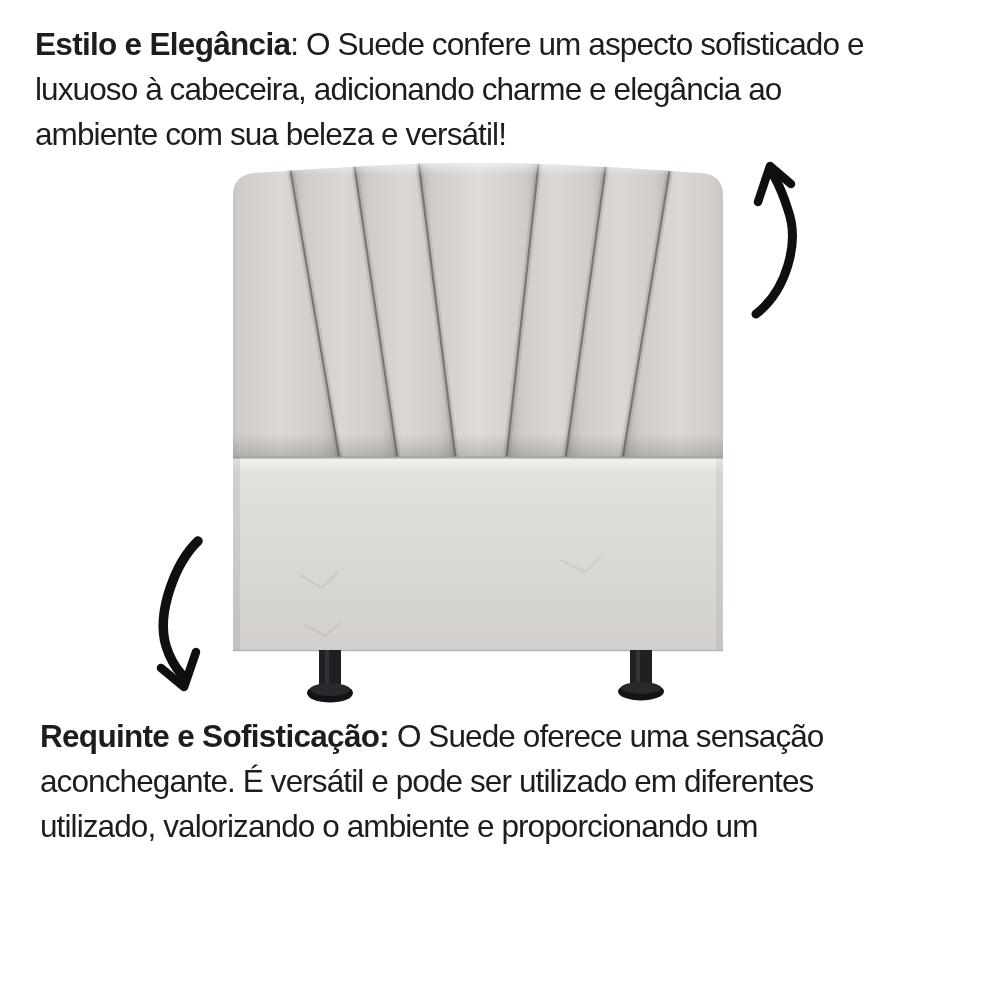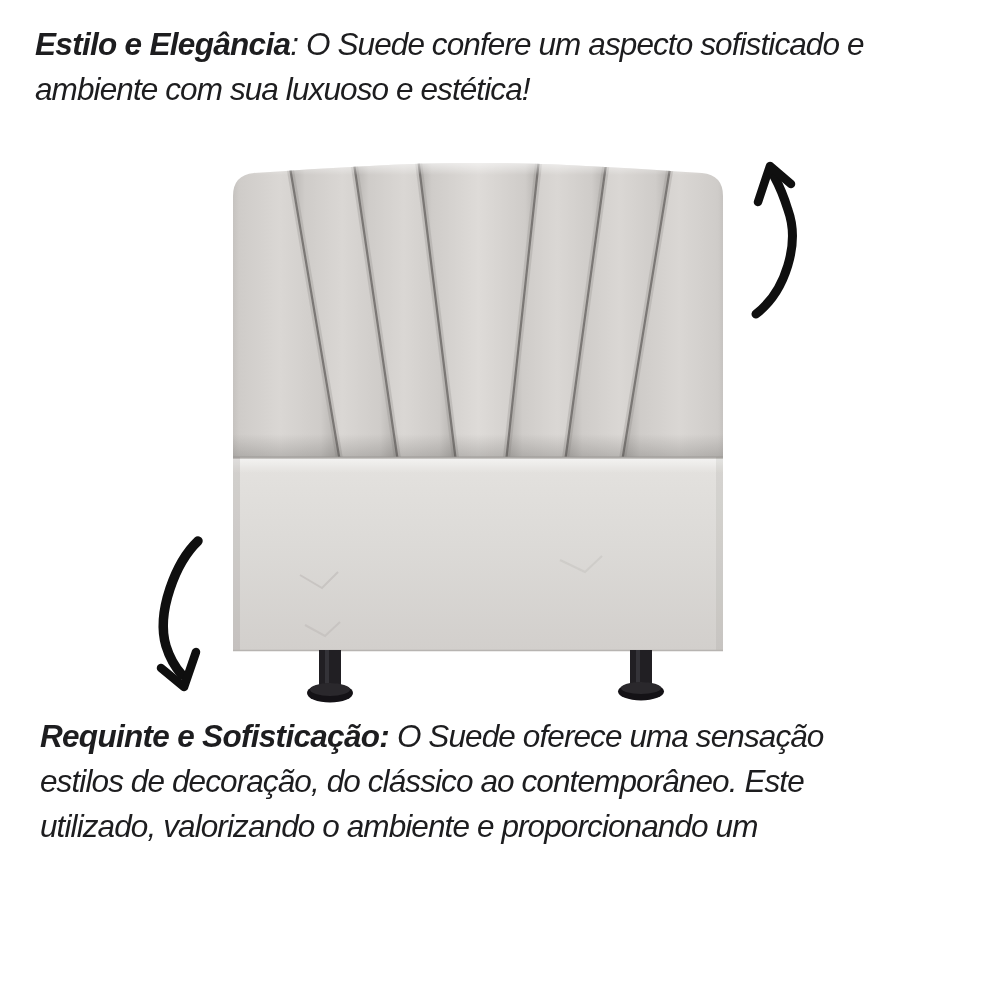--- a/index.html
+++ b/index.html
@@ -3,34 +3,35 @@
 <meta charset="utf-8">
 <style>
   html,body{margin:0;padding:0;background:#ffffff;}
   body{width:1000px;height:1000px;overflow:hidden;}
   .canvas{
     position:relative;width:1000px;height:1000px;background:#ffffff;
     font-family:"Liberation Sans","DejaVu Sans",sans-serif;color:#1d1d1f;
   }
   .para{position:absolute;margin:0;font-size:31.5px;line-height:45px;
         letter-spacing:-0.9px;color:#1d1d1f;z-index:2;}
-  .para .line{display:block;white-space:nowrap;font-style:italic;}
+  .para .line{display:block;white-space:nowrap;}
   .para strong{font-weight:700;letter-spacing:-0.7px;}
   .para-top{left:35px;top:22px;width:950px;}
   .para-bottom{left:40px;top:714px;width:950px;}
   svg.scene{position:absolute;left:0;top:0;z-index:1;}
 </style>
 </head>
 <body>
 
 <div class="canvas">
 
   <p class="para para-top">
     <span class="line"><strong>Estilo e Elegância</strong><span>: O Suede confere um aspecto sofisticado e</span></span>
-    <span class="line">ambiente com sua luxuoso e estética!</span>
+    <span class="line">luxuoso à cabeceira, adicionando charme e elegância ao</span>
+    <span class="line">ambiente com sua beleza e versátil!</span>
   </p>
 
   <svg class="scene" width="1000" height="1000" viewBox="0 0 1000 1000">
     <defs>
       <clipPath id="upperClip">
         <path d="M233,462 L233,196 Q233,175 254,173 C330,168 400,163 478,163
                  C556,163 626,168 702,173 Q723,175 723,196 L723,462 Z"></path>
       </clipPath>
       <linearGradient id="panelGrad" x1="0" y1="0" x2="1" y2="0">
         <stop offset="0" stop-color="#b2afac"></stop>
@@ -128,17 +129,17 @@
     </g>
 
     <g fill="none" stroke-linecap="round" stroke-linejoin="round">
       <path d="M198,541 C176,562 156,612 166,646 C170,659 175,667 182,675" stroke-width="9.5" stroke="#0f0f0f"></path>
       <path d="M161,668 L184,687 L196,652" stroke-width="8.5" stroke="#0f0f0f"></path>
     </g>
   </svg>
 
   <p class="para para-bottom">
     <span class="line"><strong>Requinte e Sofisticação:</strong><span> O Suede oferece uma sensação</span></span>
-    <span class="line">estilos de decoração, do clássico ao contemporâneo. Este</span>
+    <span class="line">aconchegante. É versátil e pode ser utilizado em diferentes</span>
     <span class="line">utilizado, valorizando o ambiente e proporcionando um</span>
   </p>
 
 </div>
 
 </body></html>

